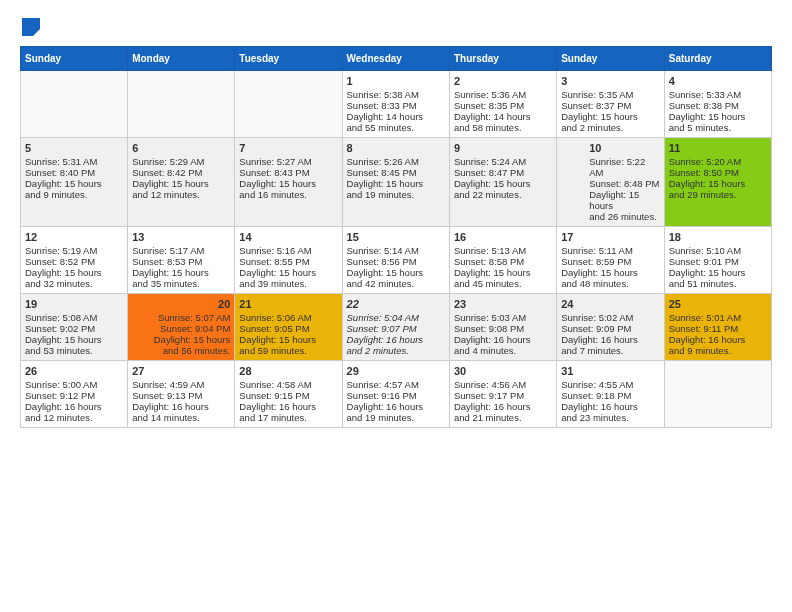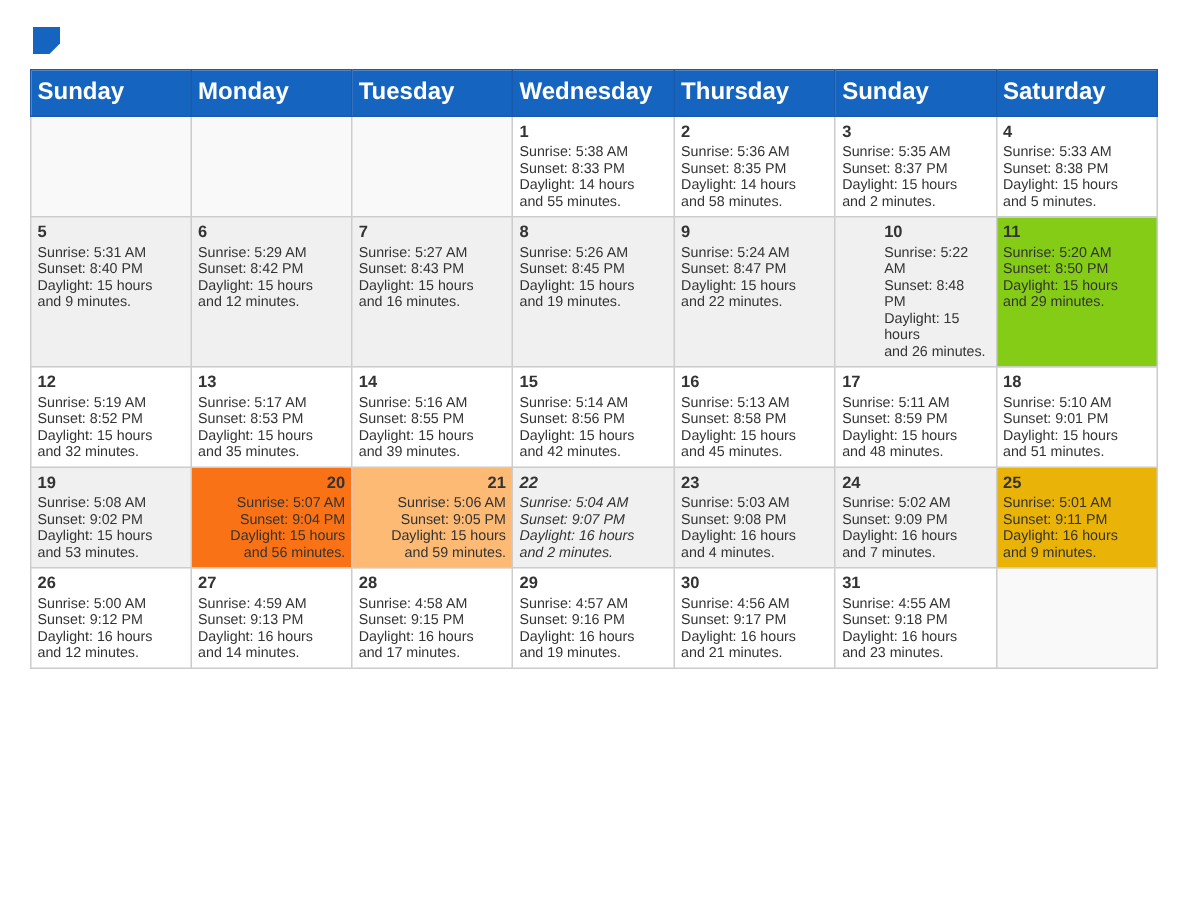--- a/index.html
+++ b/index.html
@@ -39,21 +39,21 @@
       font-weight: 600;
     }
     .calendar {
       width: 100%;
       border-collapse: collapse;
       border: 1px solid #ccc;
     }
     .calendar th {
       background: #1565c0;
       color: #fff;
-      font-size: 16px;
+      font-size: 10px;
       font-weight: bold;
       padding: 6px 4px;
       text-align: left;
       border: 1px solid #1a5aad;
     }
     .calendar td {
       vertical-align: top;
       padding: 4px;
       font-size: 9.5px;
       color: #333;
@@ -253,21 +253,21 @@
           <div>Daylight: 15 hours</div>
           <div>and 53 minutes.</div>
         </td>
         <td style="background: #f97316; text-align: right;">
           <span class="day-number">20</span>
           <div>Sunrise: 5:07 AM</div>
           <div>Sunset: 9:04 PM</div>
           <div>Daylight: 15 hours</div>
           <div>and 56 minutes.</div>
         </td>
-        <td style="background: #fdba74; text-align: right;">
+        <td style="background: #eab308;">
           <span class="day-number">21</span>
           <div>Sunrise: 5:06 AM</div>
           <div>Sunset: 9:05 PM</div>
           <div>Daylight: 15 hours</div>
           <div>and 59 minutes.</div>
         </td>
         <td style="background: rgb(240, 240, 240); font-style: italic;">
           <span class="day-number">22</span>
           <div>Sunrise: 5:04 AM</div>
           <div>Sunset: 9:07 PM</div>

